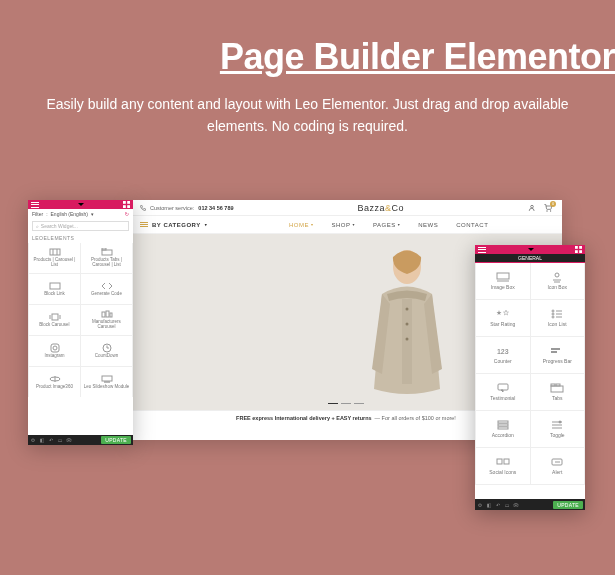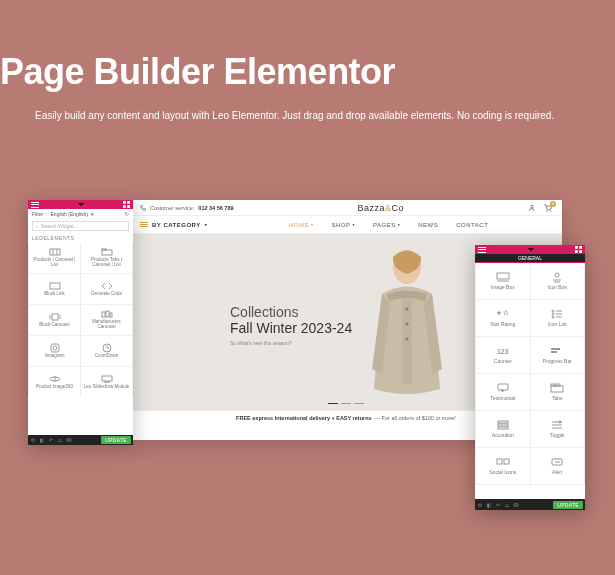--- a/index.html
+++ b/index.html
@@ -1,18 +1,18 @@
 <!DOCTYPE html>
 <html><head>
 <meta charset="utf-8">
 <style>
 * { margin: 0; padding: 0; box-sizing: border-box; font-family: Arial, sans-serif; }
 body { width: 615px; height: 575px; background: #b87b74; position: relative; overflow: hidden; }
-.hero-title { color: #fff; font-size: 36px; font-weight: 600; text-align: left; padding-top: 51px; letter-spacing: -0.5px; }
-.hero-subtitle { color: #fff; font-size: 10px; padding: 15px 35px 0; line-height: 1.6; }
+.hero-title { color: #fff; font-size: 36px; font-weight: 600; text-align: right; padding-top: 36px; letter-spacing: -0.5px; text-decoration: underline; }
+.hero-subtitle { color: #fff; font-size: 14px; text-align: center; padding: 15px 35px 0; line-height: 1.6; }
 .stage { position: absolute; top: 200px; left: 28px; right: 28px; }
 .panel-left { position: absolute; top: 0; left: 0; width: 105px; height: 245px; background: #fff; box-shadow: 0 4px 20px rgba(0,0,0,0.25); font-size: 5px; z-index: 2; }
 .panel-left-top { height: 9px; background: #d81b60; display: flex; align-items: center; justify-content: space-between; padding: 0 3px; }
 .burger { width: 8px; height: 6px; display: flex; flex-direction: column; justify-content: space-between; } .burger span { height: 1px; background: #fff; }
 .tri-down { width: 0; height: 0; border-left: 3px solid transparent; border-right: 3px solid transparent; border-top: 3px solid #000; }
 .panel-left-filter { padding: 2px 4px; font-size: 5px; color: #555; display: flex; align-items: center; gap: 3px; }
 .panel-left-search { margin: 2px 4px; height: 10px; border: 1px solid #ddd; display: flex; align-items: center; padding: 0 3px; color: #aaa; font-size: 5px; gap: 2px; }
 .panel-left-section { padding: 2px 4px; font-size: 5px; color: #888; letter-spacing: 0.5px; }
 .widget-grid { display: grid; grid-template-columns: 1fr 1fr; gap: 1px; background: #eee; padding: 0 1px; }
 .widget-cell { background: #fff; height: 30px; display: flex; flex-direction: column; align-items: center; justify-content: center; gap: 2px; }
@@ -119,25 +119,20 @@
         </span>
       <span class="nav-item">
           <span>PAGES</span>
           <span class="nav-caret">▾</span>
         </span>
       <span class="nav-item">NEWS</span>
       <span class="nav-item">CONTACT</span>
       <span class="nav-spacer"></span>
     </div>
     <div class="hero-area">
-      <div class="hero-text">
-        <div class="line1">Collections</div>
-        <div class="line2">Fall Winter 2023-24</div>
-        <div class="line3">So what's new this season?</div>
-      </div>
       <svg class="hero-figure" viewBox="0 0 110 180">
         <ellipse cx="55" cy="28" rx="14" ry="17" fill="#e8c8a8"></ellipse>
         <path d="M41 18 Q55 5 69 18 Q70 30 55 35 Q40 30 41 18" fill="#c99b60"></path>
         <path d="M30 55 Q55 40 80 55 L88 150 Q55 160 22 150 Z" fill="#c9bda8"></path>
         <path d="M30 55 L20 130 L30 135 L38 65 Z" fill="#c0b39d"></path>
         <path d="M80 55 L90 130 L80 135 L72 65 Z" fill="#c0b39d"></path>
         <rect x="50" y="60" width="10" height="85" fill="#b5a890" opacity="0.4"></rect>
         <circle cx="55" cy="70" r="1.5" fill="#8a7d65"></circle>
         <circle cx="55" cy="85" r="1.5" fill="#8a7d65"></circle>
         <circle cx="55" cy="100" r="1.5" fill="#8a7d65"></circle>

